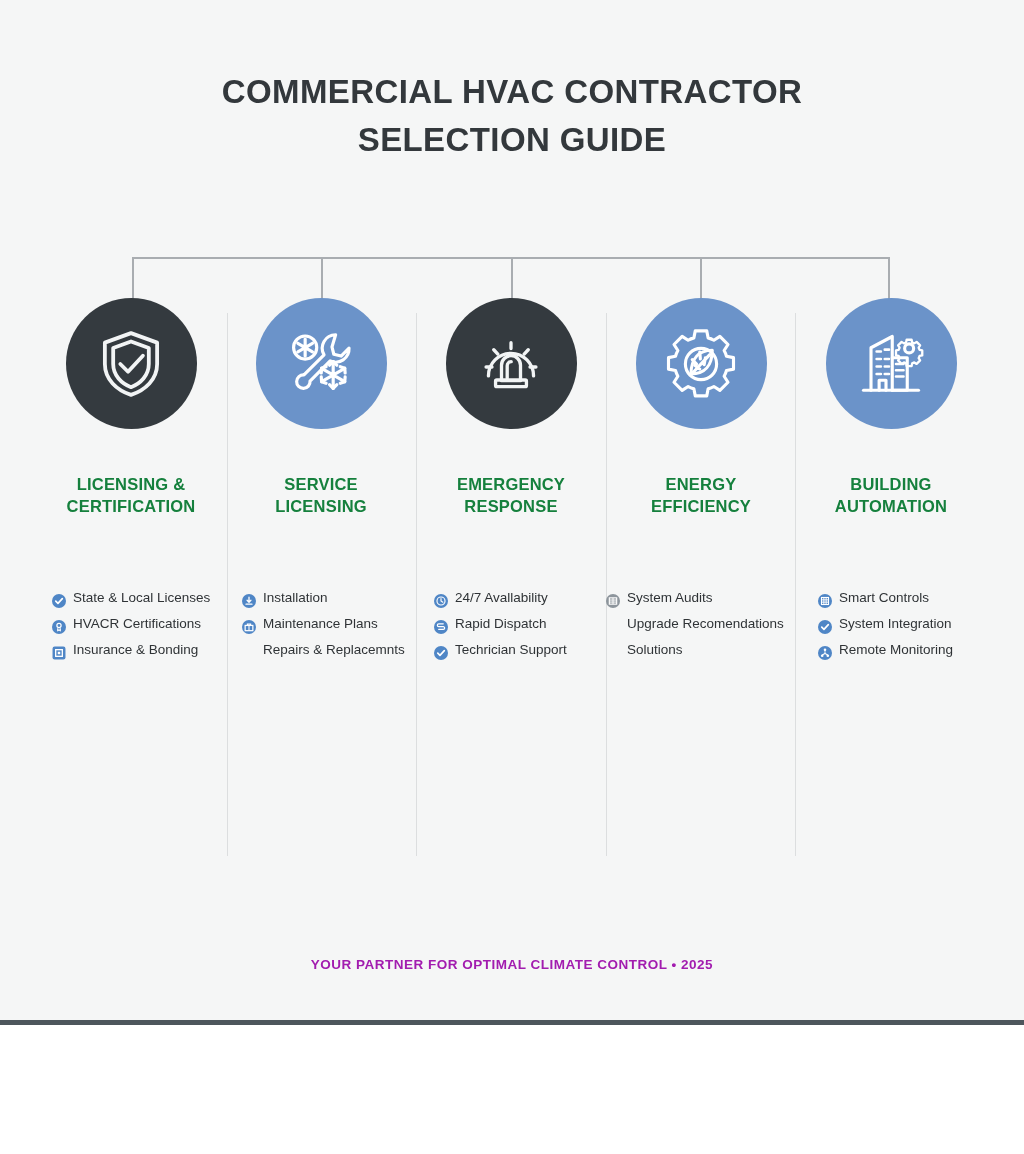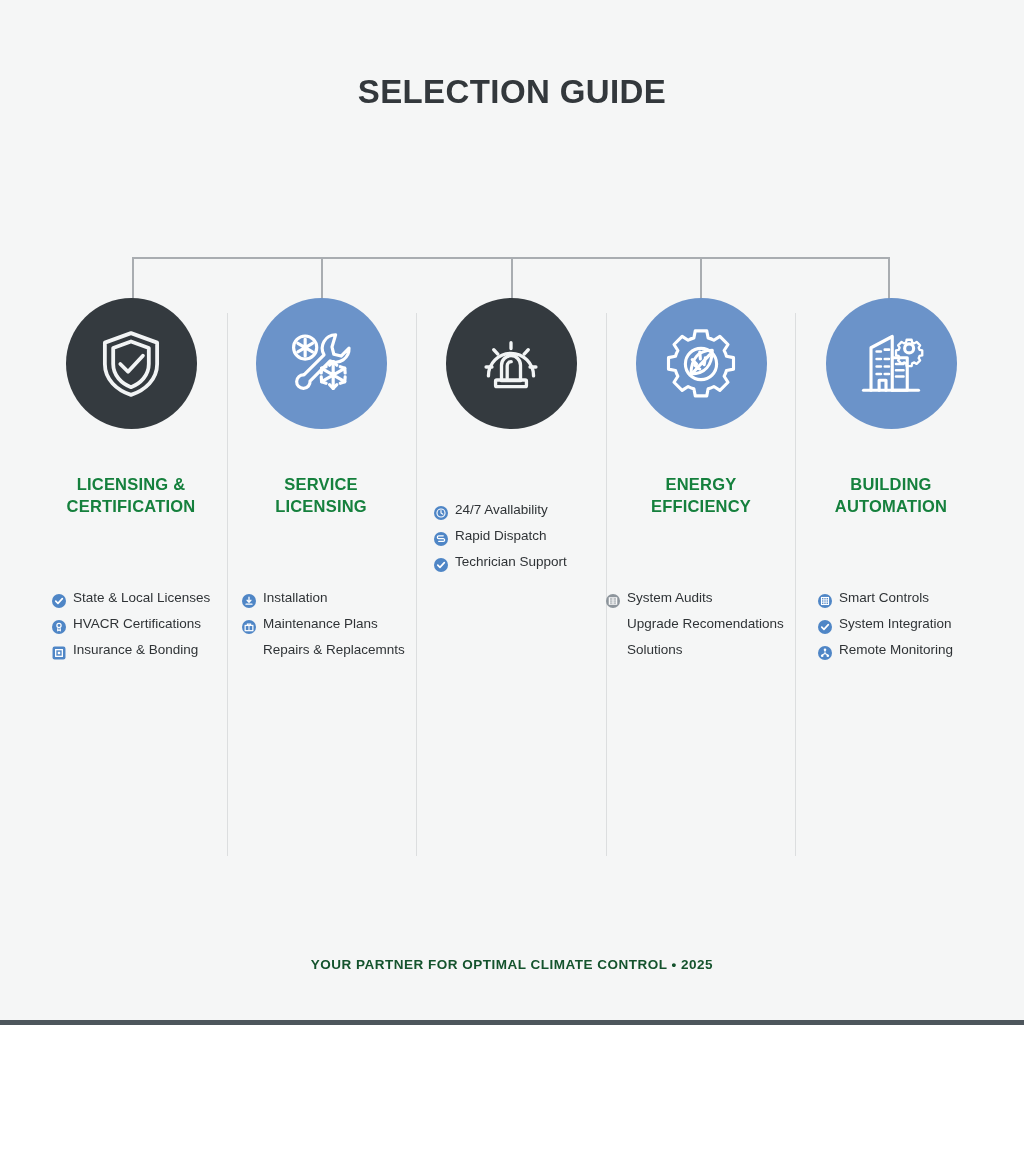--- a/index.html
+++ b/index.html
@@ -82,41 +82,42 @@
   .col-2 .bullets { padding-left: 16px; }
   .col-3 .bullets { padding-left: 18px; }
   .col-4 .bullets { }
   .col-5 .bullets { padding-left: 22px; }
 
   
   .tagline {
     position: absolute; left: 0; top: 957px; width: 1024px;
     text-align: center;
     font-size: 13.5px; font-weight: bold; letter-spacing: 0.5px;
-    color: #14532d;
+    color: #a21caf;
   }
 
   
   .separator {
     position: absolute; left: 0; top: 1020px;
     width: 1024px; height: 5px; background: #4d565c;
   }
   .footer {
     position: absolute; left: 0; top: 1025px;
     width: 1024px; height: 129px; background: #ffffff;
   }
 </style>
 </head>
 <body>
 
 <div class="page">
 
   <div class="info-panel">
 
     <div class="title-block">
+      <span class="title-line">COMMERCIAL HVAC CONTRACTOR</span>
       <span class="title-line">SELECTION GUIDE</span>
     </div>
 
     <div class="connector-bar"></div>
     <div class="connector-drop" style="left:132px;"></div>
     <div class="connector-drop" style="left:321px;"></div>
     <div class="connector-drop" style="left:511px;"></div>
     <div class="connector-drop" style="left:700px;"></div>
     <div class="connector-drop" style="left:888px;"></div>
 
@@ -221,20 +222,24 @@
 
       <div class="col col-3">
         <div class="circle dark">
           <svg width="76" height="76" viewBox="0 0 64 64" fill="none" stroke="#f2f4f5" stroke-width="2.8" stroke-linecap="round" stroke-linejoin="round">
             <path d="M13 42 A19 19 0 0 1 51 42"></path>
             <path d="M32 14 v5 M17.5 20 l3.4 3.6 M46.5 20 l-3.4 3.6 M11 34.5 h5 M48 34.5 h5"></path>
             <path d="M24 46 V33 a8 8 0 0 1 16 0 v13 Z"></path>
             <path d="M28.8 44 V33.4 a3.4 3.4 0 0 1 3.4 -3.4"></path>
             <rect x="19" y="45.5" width="26" height="5.6" rx="1"></rect>
           </svg>
+        </div>
+        <div class="col-title">
+          <span>EMERGENCY</span><br>
+          <span>RESPONSE</span>
         </div>
         <div class="bullets">
           <div class="bullet">
             <span class="bdot">
               <svg width="14" height="14" viewBox="0 0 16 16">
                   <circle cx="8" cy="8" r="8" fill="#4f86c6"></circle>
                   <circle cx="8" cy="8" r="4.6" fill="none" stroke="#fff" stroke-width="1.3"></circle>
                   <path d="M8 5.2 V8 L10.1 9.4" stroke="#fff" stroke-width="1.3" fill="none" stroke-linecap="round"></path>
                 </svg>
             </span>

